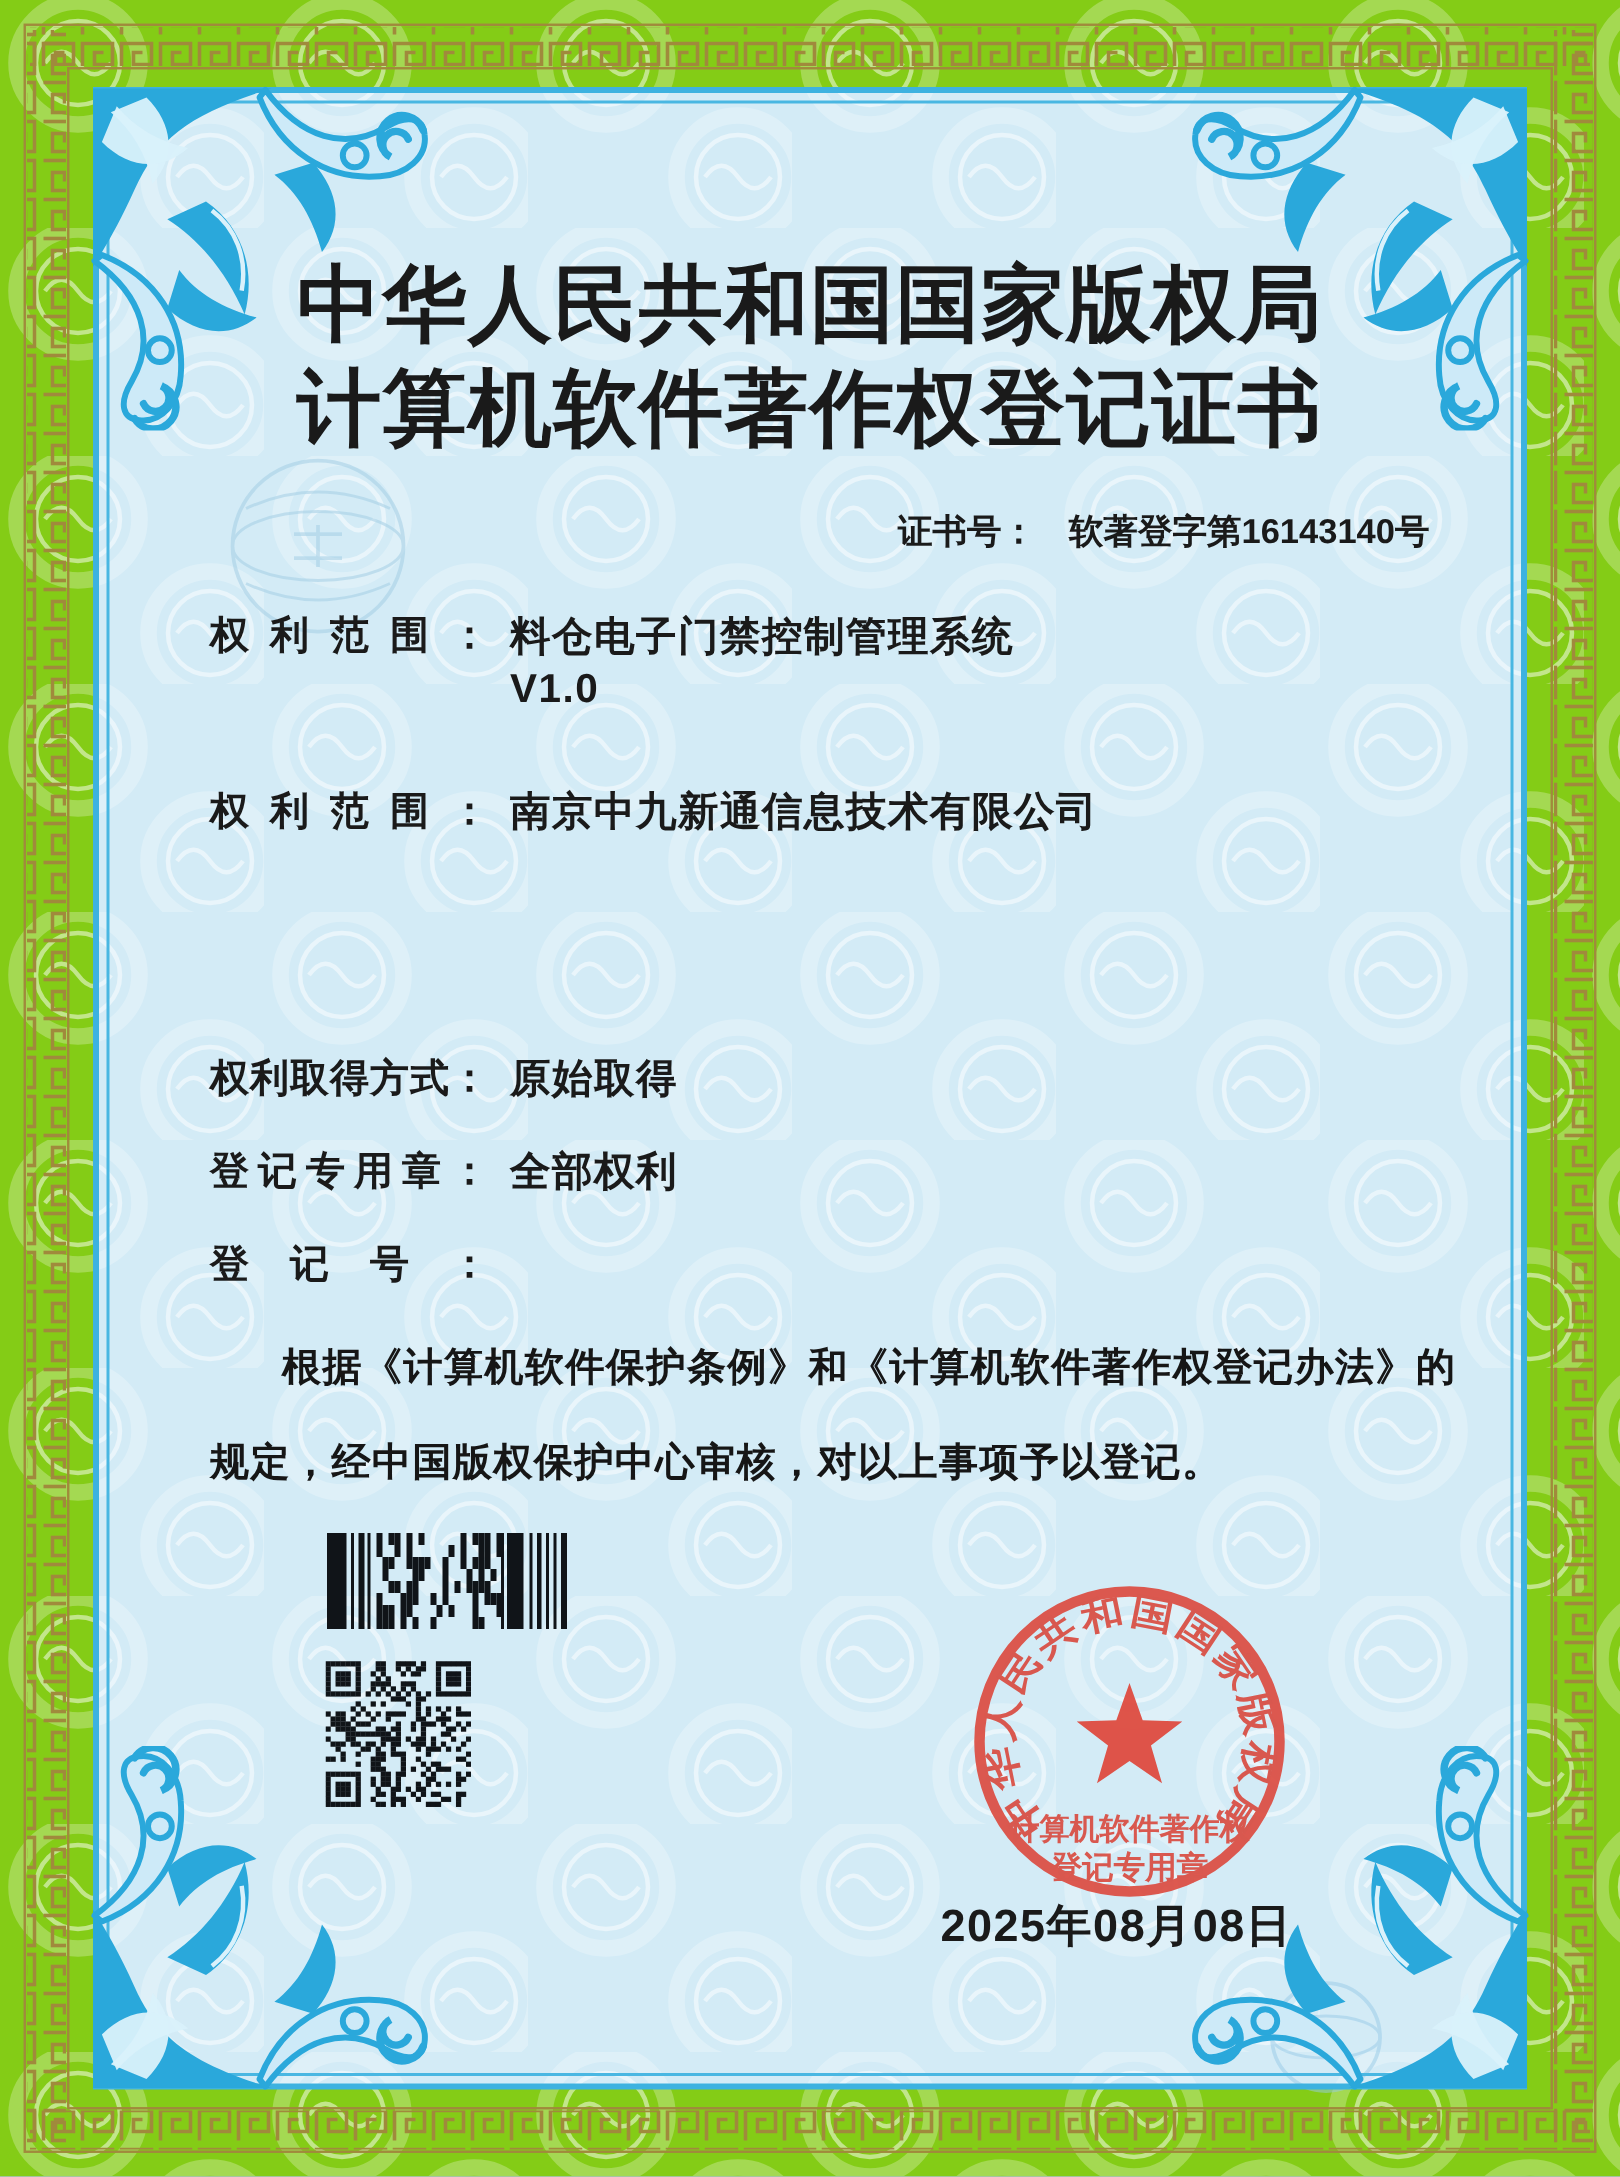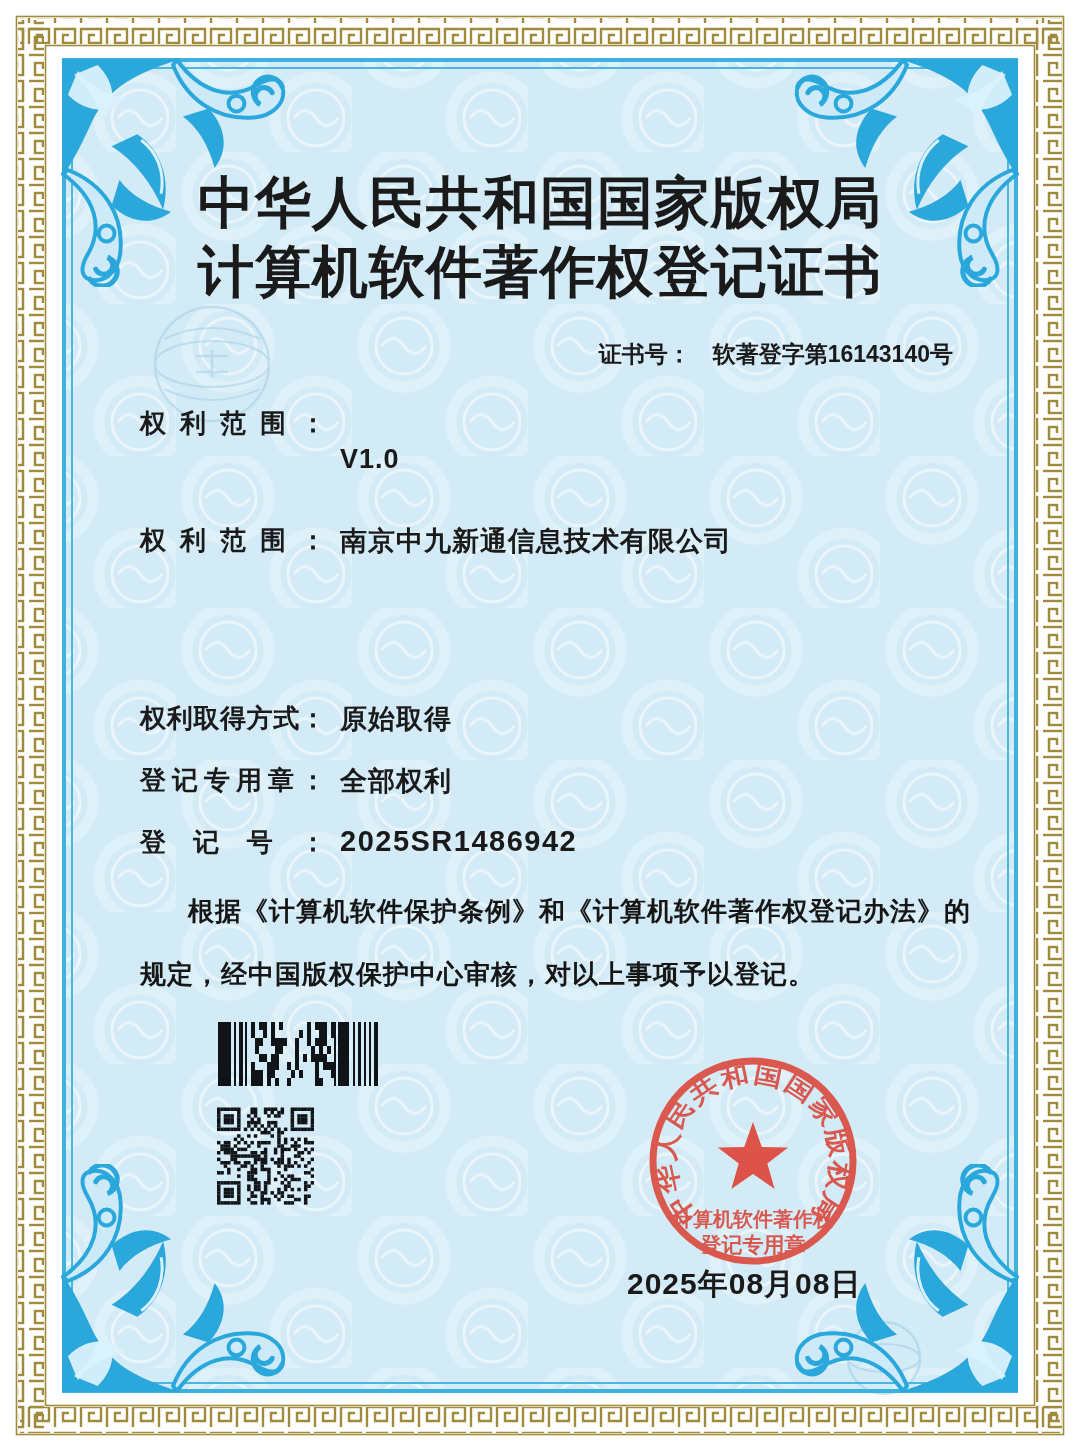--- a/index.html
+++ b/index.html
@@ -1,18 +1,18 @@
 <!DOCTYPE html>
 <html><head>
 <meta charset="utf-8">
 <style>
   html,body{margin:0;padding:0;background:#9fb6c2;}
   .page{
     position:relative;width:1080px;height:1451px;margin:0 auto;
-    background:#ffffff;overflow:hidden;
+    background:#84cc16;overflow:hidden;
     font-family:"Liberation Sans","DejaVu Sans",sans-serif;
     color:#1a1a1a;
   }
   .abs{position:absolute;}
   .paper-inner{position:absolute;left:62px;top:60px;right:62px;bottom:60px;background:#d3ebf6;}
   .watermark{position:absolute;left:0;top:0;}
   .goldframe{position:absolute;left:0;top:0;}
   .frame-a{position:absolute;left:62px;right:62px;top:58px;bottom:58px;border:4px solid #3db2e0;}
   .frame-b{position:absolute;left:71px;right:71px;top:67px;bottom:67px;border:2px solid #49b7e2;}
   .corner{position:absolute;width:230px;height:230px;}
@@ -162,33 +162,33 @@
   <div class="abs title">
     <div>中华人民共和国国家版权局</div>
     <div>计算机软件著作权登记证书</div>
   </div>
 
   <div class="abs cert-no">
     <span>证书号：</span><span class="gap"></span><span>软著登字第16143140号</span>
   </div>
 
   <div class="abs row-label lab y-name">权利范围：</div>
+  <div class="abs row-value val y-name">料仓电子门禁控制管理系统</div>
   <div class="abs row-value val y-ver">V1.0</div>
 
   <div class="abs row-label lab y-owner">权利范围：</div>
   <div class="abs row-value val y-owner">南京中九新通信息技术有限公司</div>
 
   <div class="abs row-label lab y-acq">权利取得方式：</div>
   <div class="abs row-value val y-acq">原始取得</div>
 
   <div class="abs row-label lab y-scope">登记专用章：</div>
   <div class="abs row-value val y-scope">全部权利</div>
 
   <div class="abs row-label lab y-reg">登记号：</div>
-  <div class="abs row-value regno val y-reg">2025SR1486942</div>
 
   <div class="abs stmt stmt1">根据《计算机软件保护条例》和《计算机软件著作权登记办法》的</div>
   <div class="abs stmt stmt2">规定，经中国版权保护中心审核，对以上事项予以登记。</div>
 
   <svg class="abs barcode" id="barcode-svg" width="160" height="64" viewBox="0 0 160 64" fill="#101418" aria-hidden="true">
       <rect x="0" y="0" width="13" height="64"></rect>
       <rect x="16" y="0" width="2" height="64"></rect>
       <rect x="21" y="0" width="4" height="64"></rect>
       <rect x="27" y="0" width="2" height="64"></rect>
       <rect x="33" y="0" width="4" height="8"></rect>

